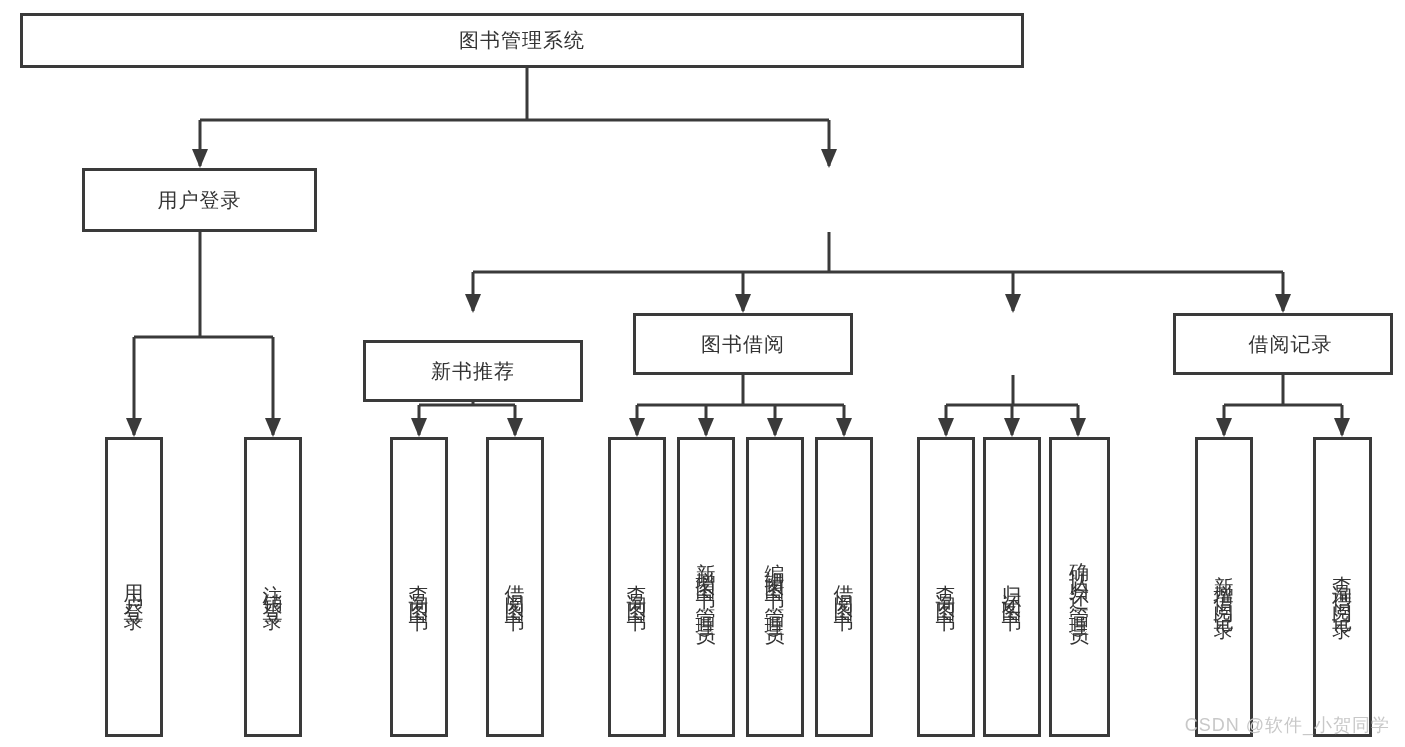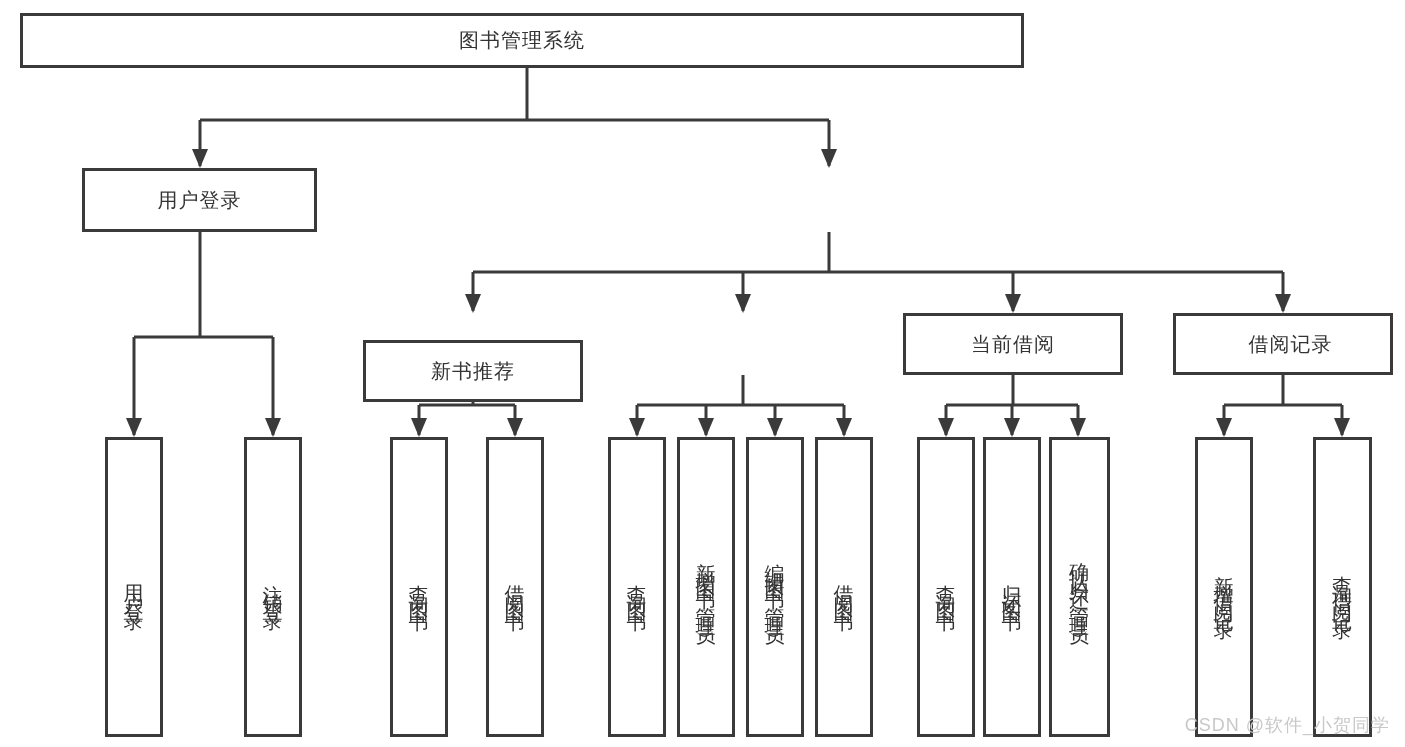--- a/index.html
+++ b/index.html
@@ -123,22 +123,22 @@
     <span>图书管理系统</span>
   </div>
 
   <div class="box h n-l2-0">
     <span>用户登录</span>
   </div>
 
   <div class="box h n-l3-0">
     <span>新书推荐</span>
   </div>
-  <div class="box h n-l3-2">
-    <span>当前借阅</span>
+  <div class="box h n-l3-1">
+    <span>图书借阅</span>
   </div>
   <div class="box h n-l3-3">
     <span>借阅记录</span>
   </div>
 
   <div class="box v leaf n-u0">
     <span class="vtext">用户登录</span>
   </div>
   <div class="box v leaf n-u1">
     <span class="vtext">注销登录</span>

